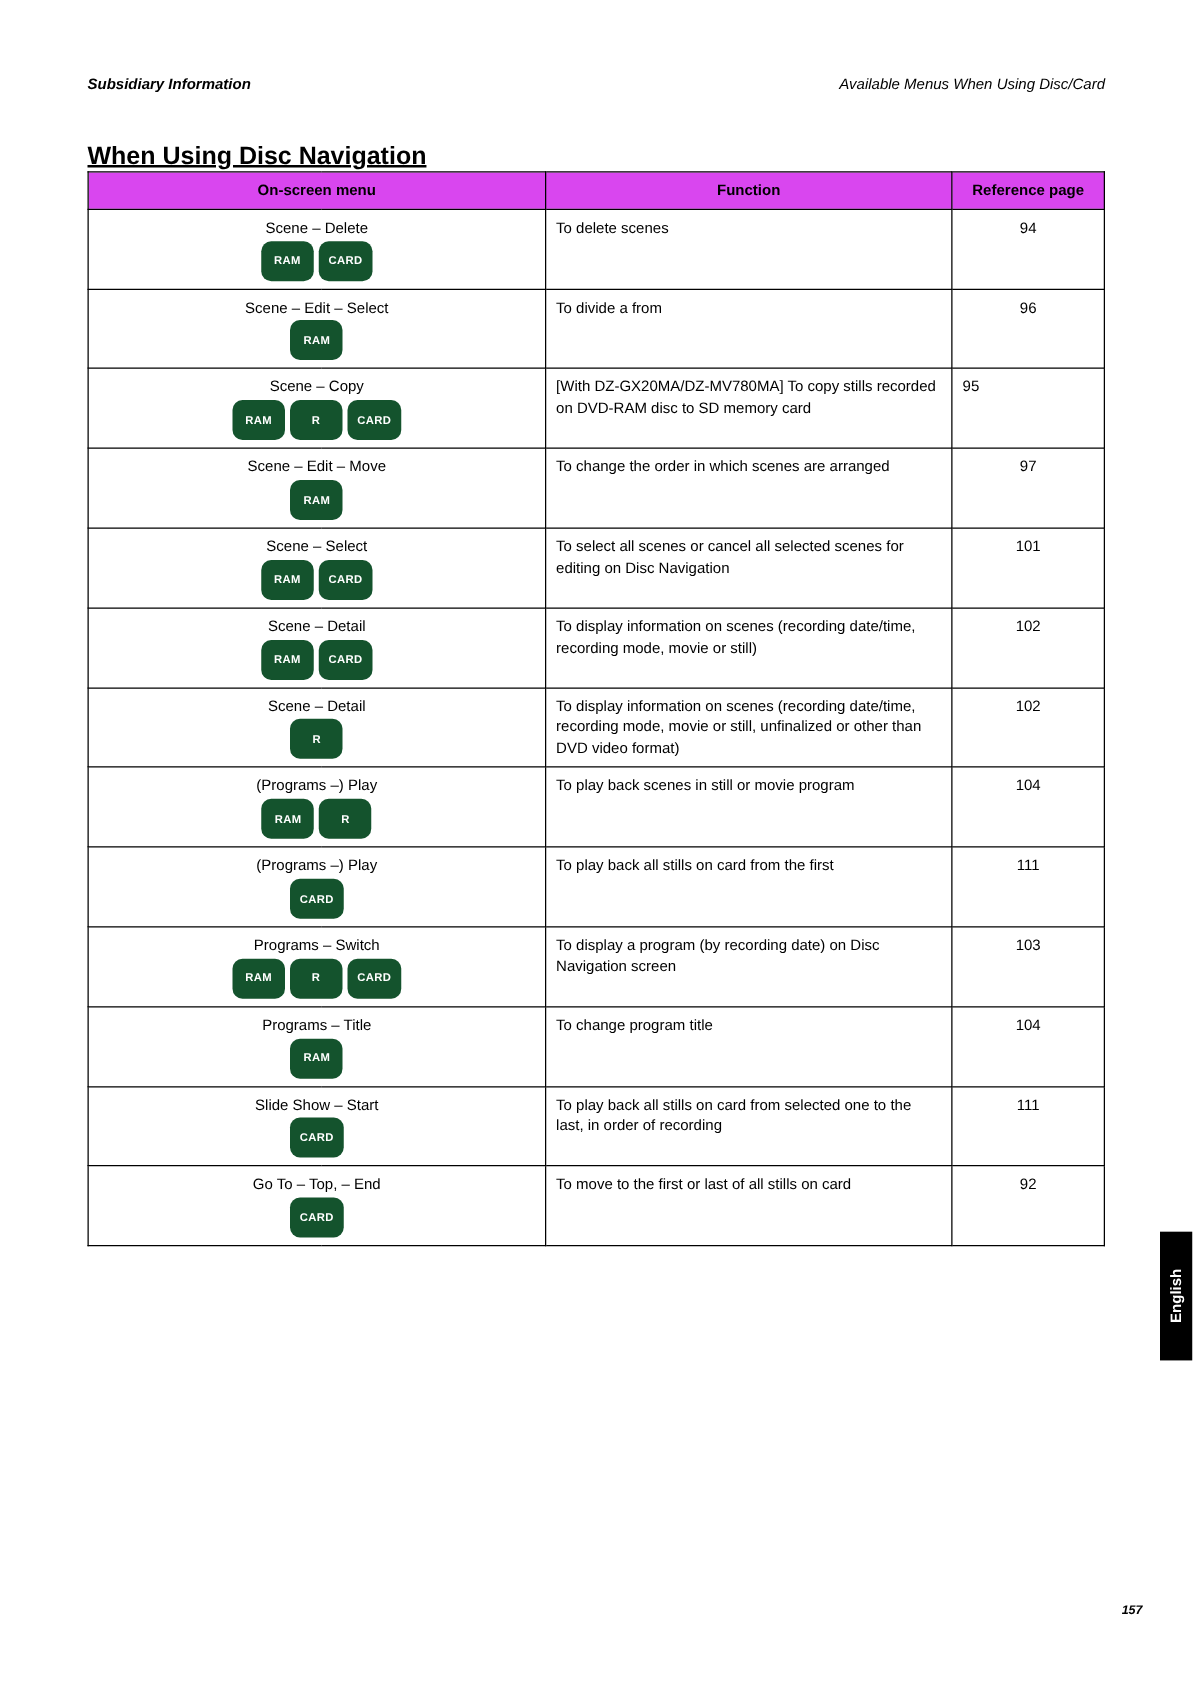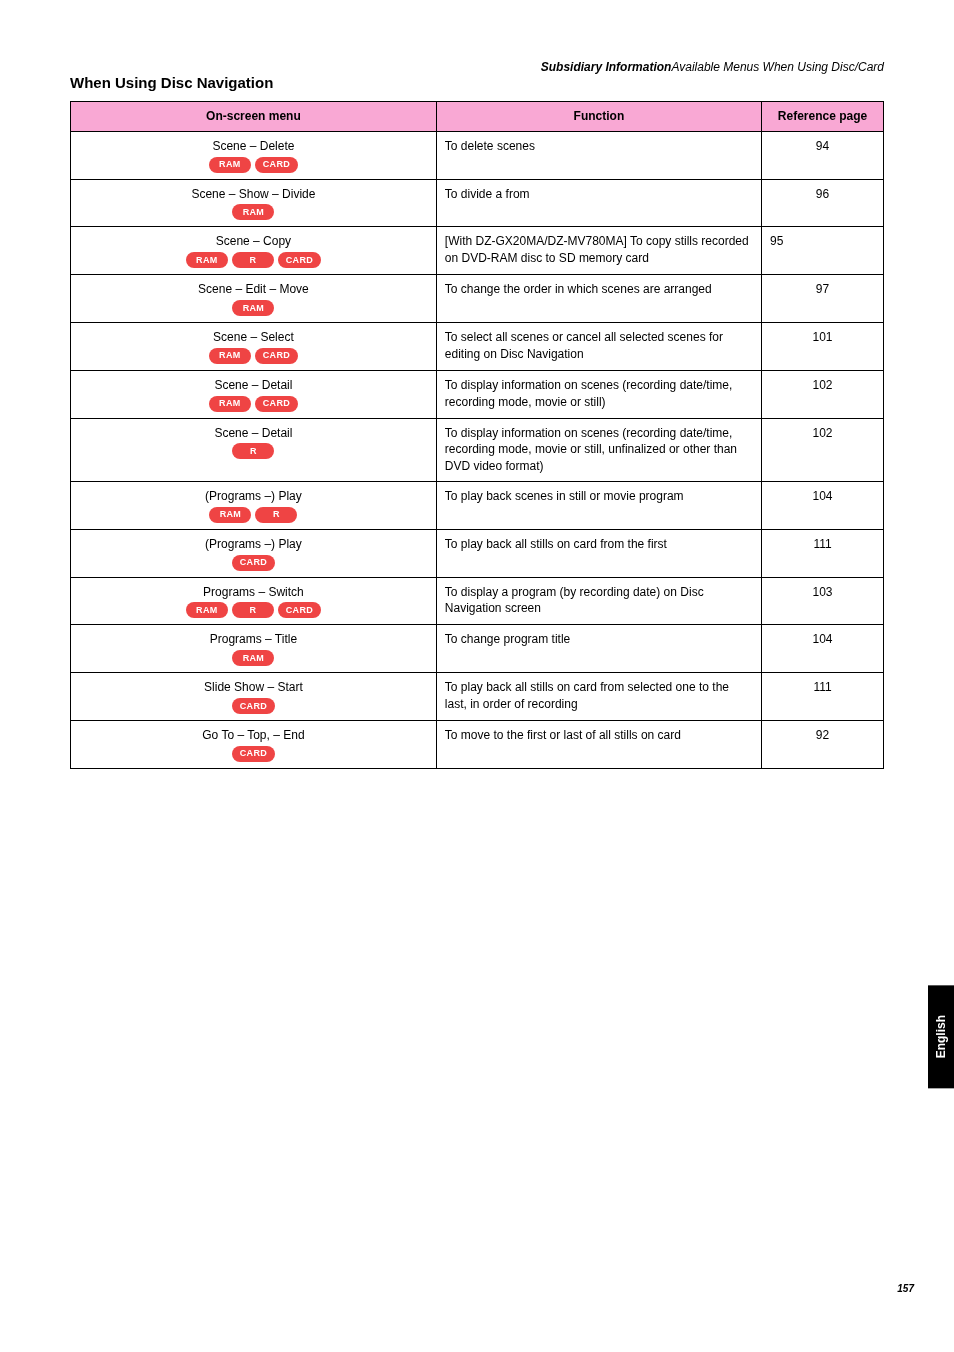--- a/index.html
+++ b/index.html
@@ -8,47 +8,48 @@
     background: #fff;
     color: #000;
     width: 954px;
     height: 1352px;
     position: relative;
     padding: 60px 70px 0 70px;
     font-size: 13px;
   }
   .topbar {
     display: flex;
-    justify-content: flex-end;
+    justify-content: space-between;
     font-size: 12px;
+    margin-bottom: 40px;
     font-style: italic;
   }
   .topbar .left { font-weight: 600; font-style: italic; }
   .topbar .right { font-style: italic; }
 
   h2 {
-    font-size: 15px;
-    font-weight: bold;
-    margin-bottom: 10px;
+    font-size: 20px;
+    font-weight: bold;
+    text-decoration: underline;
   }
 
   table {
     width: 100%;
     border-collapse: collapse;
     table-layout: fixed;
   }
   th, td {
     border: 1px solid #000;
     padding: 6px 8px;
     vertical-align: top;
     font-size: 12px;
     line-height: 1.4;
   }
   th {
-    background: #f9a8d4;
+    background: #d946ef;
     font-weight: bold;
     text-align: center;
   }
   col.c1 { width: 23%; }
   col.c2 { width: 22%; }
   col.c3 { width: 40%; }
   col.c4 { width: 15%; }
 
   .item-cell { text-align: center; }
 
@@ -56,24 +57,24 @@
     display: flex;
     justify-content: center;
     gap: 4px;
     margin-top: 2px;
   }
   .badge {
     display: inline-flex;
     align-items: center;
     justify-content: center;
     min-width: 42px;
-    height: 16px;
+    height: 32px;
     padding: 0 8px;
     border-radius: 8px;
-    background: #ef4444;
+    background: #14532d;
     color: #fff;
     font-size: 9px;
     font-weight: bold;
     letter-spacing: 0.3px;
   }
   .page-num {
     position: absolute;
     bottom: 58px;
     right: 40px;
     font-size: 10px;
@@ -125,21 +126,21 @@
           <div class="badges">
             <span class="badge">RAM</span>
             <span class="badge">CARD</span>
           </div>
         </td>
         <td>To delete scenes</td>
         <td style="text-align: center;">94</td>
       </tr>
       <tr>
         <td colspan="2" class="item-cell">
-          <div>Scene – Show – Divide</div>
+          <div>Scene – Edit – Select</div>
           <div class="badges">
             <span class="badge">RAM</span>
           </div>
         </td>
         <td>To divide a from</td>
         <td style="text-align: center;">96</td>
       </tr>
       <tr>
         <td colspan="2" class="item-cell">
           <div>Scene – Copy</div>

